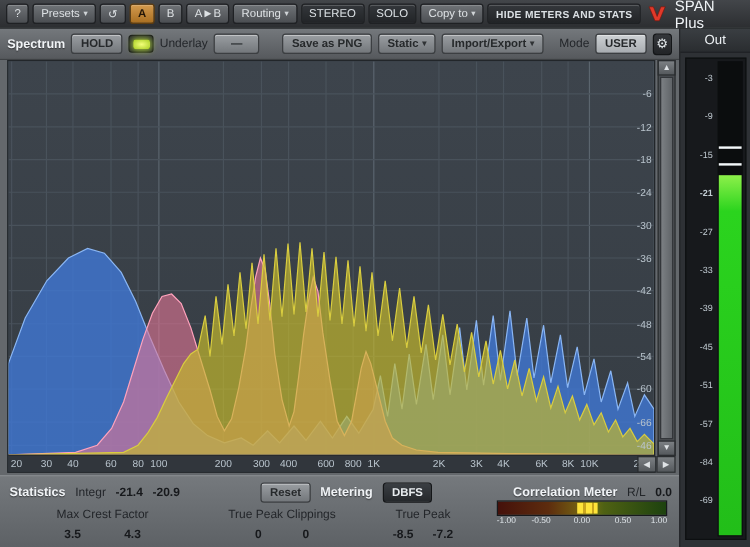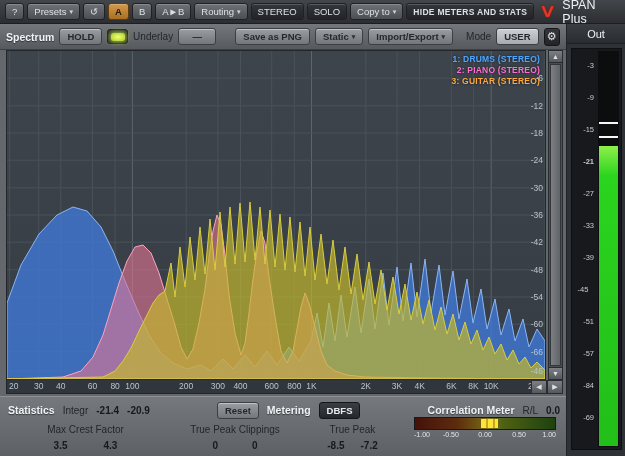--- a/index.html
+++ b/index.html
@@ -181,25 +181,20 @@
           <line x1="0" x2="538" y1="246.0" y2="246.0" stroke="#49525b"></line>
           <line x1="0" x2="538" y1="273.2" y2="273.2" stroke="#49525b"></line>
           <line x1="0" x2="538" y1="300.8" y2="300.8" stroke="#49525b"></line>
           <line x1="0" x2="538" y1="320.1" y2="320.1" stroke="#49525b"></line>
         </svg>
       <svg class="layer" id="curves" width="538" height="328">
           <polygon points="0,252 14,214 32,183 50,164 66,156 80,160 94,176 106,200 118,230 130,258 142,284 154,302 166,312 180,318 194,314 204,320 216,308 226,318 238,304 248,316 260,300 270,314 282,296 292,310 304,290 310,262 316,296 322,252 328,290 334,244 340,286 348,236 354,282 362,228 368,278 376,222 382,274 390,216 396,270 404,212 410,266 418,208 424,262 432,214 438,264 446,220 452,268 460,228 466,272 474,238 480,278 488,248 494,284 502,258 508,290 516,268 522,296 530,278 538,290 538,328 0,328" fill="rgba(64,118,210,0.82)" stroke="#8ab6f4" stroke-width="1"></polygon>
           <polygon points="0,328 56,326 74,320 86,306 96,284 104,258 112,232 120,210 128,196 136,194 144,202 152,222 160,248 168,274 174,296 180,308 186,298 192,272 198,238 202,206 206,180 210,164 214,174 218,204 222,244 228,282 234,304 238,292 242,262 246,228 250,200 254,180 258,192 262,226 268,266 274,300 280,312 286,300 290,278 294,256 298,242 302,252 308,276 314,300 320,314 328,320 340,324 358,326 420,327 538,328 538,328 0,328" fill="rgba(228,118,150,0.60)" stroke="#ffa2bc" stroke-width="1"></polygon>
           <polygon points="0,328 96,326 108,320 116,310 124,297 132,280 140,264 146,252 152,244 158,240 164,212 168,246 173,196 178,236 183,186 188,229 193,176 198,223 203,168 208,219 213,161 218,216 223,156 228,213 233,152 238,211 243,151 248,209 253,156 258,213 263,159 268,216 273,163 278,219 283,166 288,221 293,171 298,225 303,176 308,229 314,183 320,233 326,189 332,239 338,196 344,243 350,203 356,249 362,211 368,253 374,219 380,259 386,226 392,263 398,233 404,269 410,241 416,273 422,249 428,279 434,256 440,283 446,263 452,289 458,271 464,293 470,279 476,299 482,286 488,303 494,293 500,309 506,299 512,313 518,306 524,317 530,311 538,319 538,328 0,328" fill="rgba(198,186,44,0.68)" stroke="#d9cd3f" stroke-width="1"></polygon>
         </svg>
-      <div class="legend" id="legend">
-          <div style="color: rgb(79, 166, 255);">1: DRUMS (STEREO)</div>
-          <div style="color: rgb(255, 110, 210);">2: PIANO (STEREO)</div>
-          <div style="color: rgb(255, 168, 62);">3: GUITAR (STEREO)</div>
-        </div>
     <span class="db-label" style="top: 8.3%;">-6</span>
         <span class="db-label" style="top: 16.7%;">-12</span>
         <span class="db-label" style="top: 25%;">-18</span>
         <span class="db-label" style="top: 33.3%;">-24</span>
         <span class="db-label" style="top: 41.7%;">-30</span>
         <span class="db-label" style="top: 50%;">-36</span>
         <span class="db-label" style="top: 58.3%;">-42</span>
         <span class="db-label" style="top: 66.7%; margin-left: 28px;">-48</span>
         <span class="db-label" style="top: 75%;">-54</span>
         <span class="db-label" style="top: 83.3%;">-60</span>
@@ -299,21 +294,21 @@
     <div class="meter-head">Out</div>
     <div class="meter-body">
       <div class="meter-scale" id="meter-scale">
           <span style="top: 4%;">-3</span>
           <span style="top: 12%;">-9</span>
           <span style="top: 20%;">-15</span>
           <span style="top: 28%; font-weight: bold;">-21</span>
           <span style="top: 36%;">-27</span>
           <span style="top: 44%;">-33</span>
           <span style="top: 52%;">-39</span>
-          <span style="top: 60%; text-align: center;">-45</span>
+          <span style="top: 60%;">-45</span>
           <span style="top: 68%;">-51</span>
           <span style="top: 76%;">-57</span>
           <span style="top: 84%;">-84</span>
           <span style="top: 92%;">-69</span>
         </div>
       <div class="meter-bar" id="meter-bar">
         <div class="meter-fill" id="meter-fill" style="top: 24%;"></div>
       <div class="peak-mark" style="top: 18%;"></div>
           <div class="peak-mark" style="top: 21.5%;"></div>
         </div>

